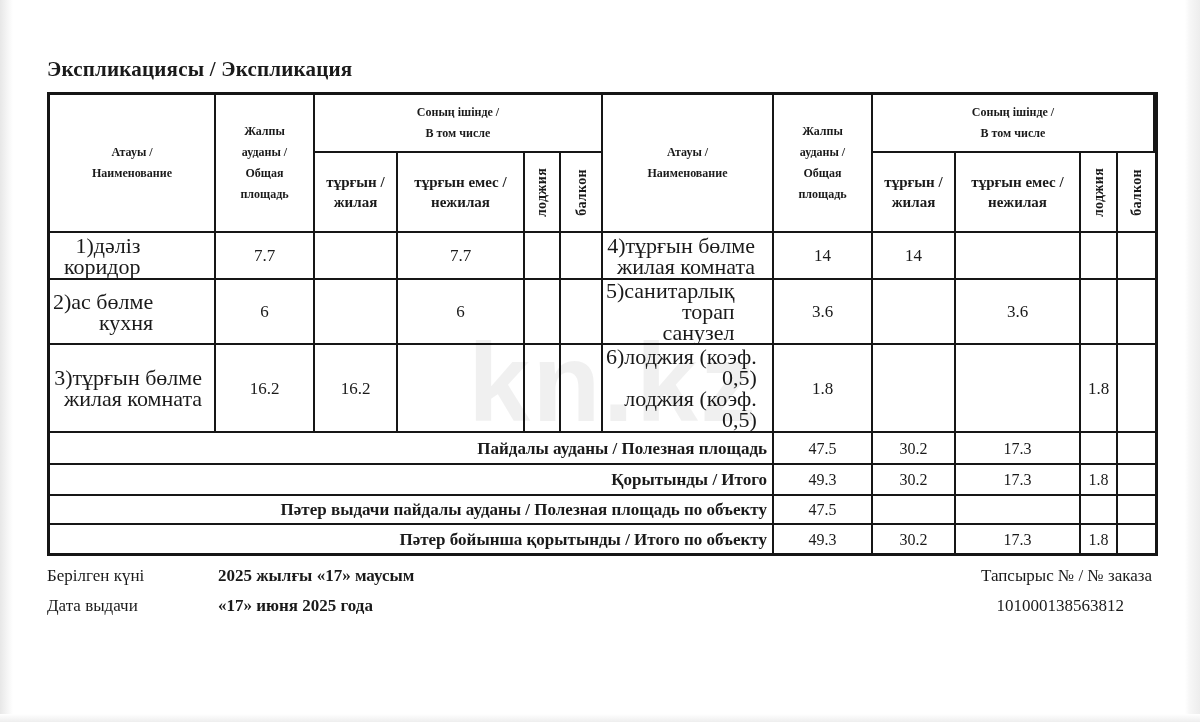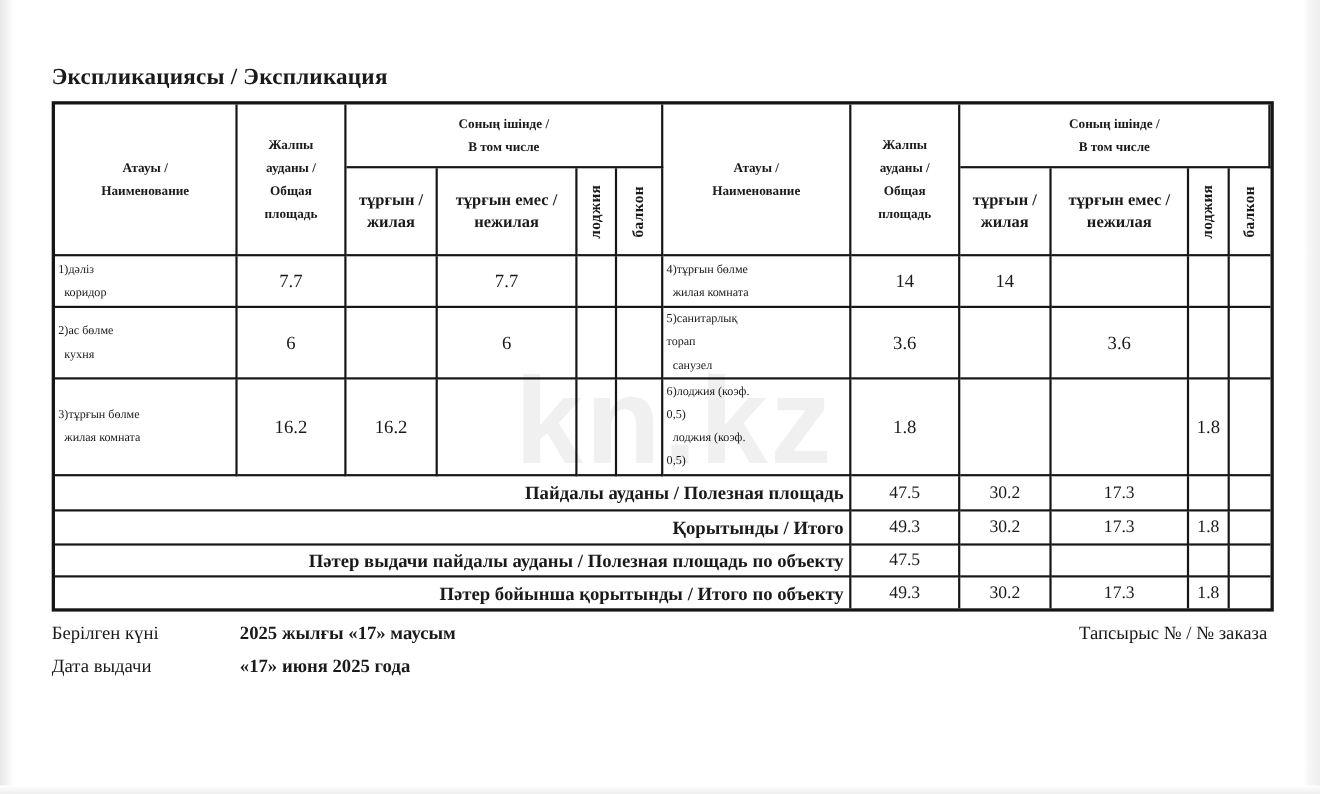--- a/index.html
+++ b/index.html
@@ -38,22 +38,22 @@
   }
   .nobr{border-right:none;}
   .nobb{border-bottom:none;}
   .hdr{font-weight:bold;font-size:12px;white-space:pre-line;line-height:21px;}
   .hdr-sub{font-weight:bold;font-size:15px;white-space:pre-line;line-height:20px;}
   .vcell .vt{
     transform:rotate(-90deg);white-space:nowrap;
     font-weight:bold;font-size:14px;letter-spacing:.3px;
   }
   .name{
-    justify-content:flex-start;text-align:left;
-    white-space:pre-wrap;padding:1px 2px 1px 3px;font-size:11px;
+    justify-content:flex-start;text-align:right;
+    white-space:pre-wrap;padding:1px 2px 1px 3px;font-size:22px;
   }
   .sum-label{
     justify-content:flex-end;text-align:right;font-weight:bold;
     font-size:17px;padding-right:5px;white-space:nowrap;
   }
   .sum-val{font-size:16px;}
 
   .footer{position:absolute;left:47px;top:558px;width:1105px;font-size:17px;}
   .f-labels{position:absolute;left:0;top:3px;line-height:30px;}
   .f-dates{position:absolute;left:171px;top:3px;line-height:30px;font-weight:bold;}
@@ -199,14 +199,15 @@
   <div class="f-labels">
     <div>Берілген күні</div>
     <div>Дата выдачи</div>
   </div>
   <div class="f-dates">
     <div>2025 жылғы «17» маусым</div>
     <div>«17» июня 2025 года</div>
   </div>
   <div class="f-order">
     <div>Тапсырыс № / № заказа</div>
+    <div class="num">101000138563812</div>
   </div>
 </div>
 
 </body></html>

